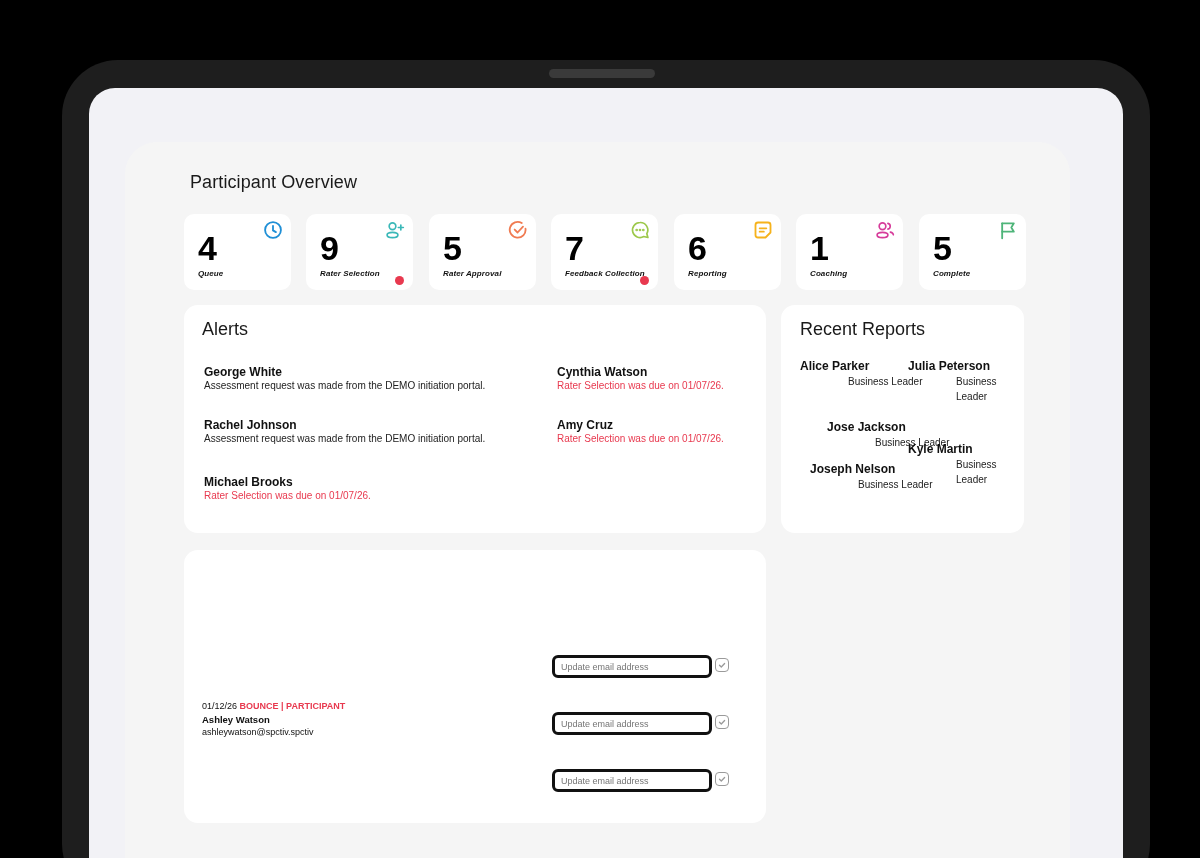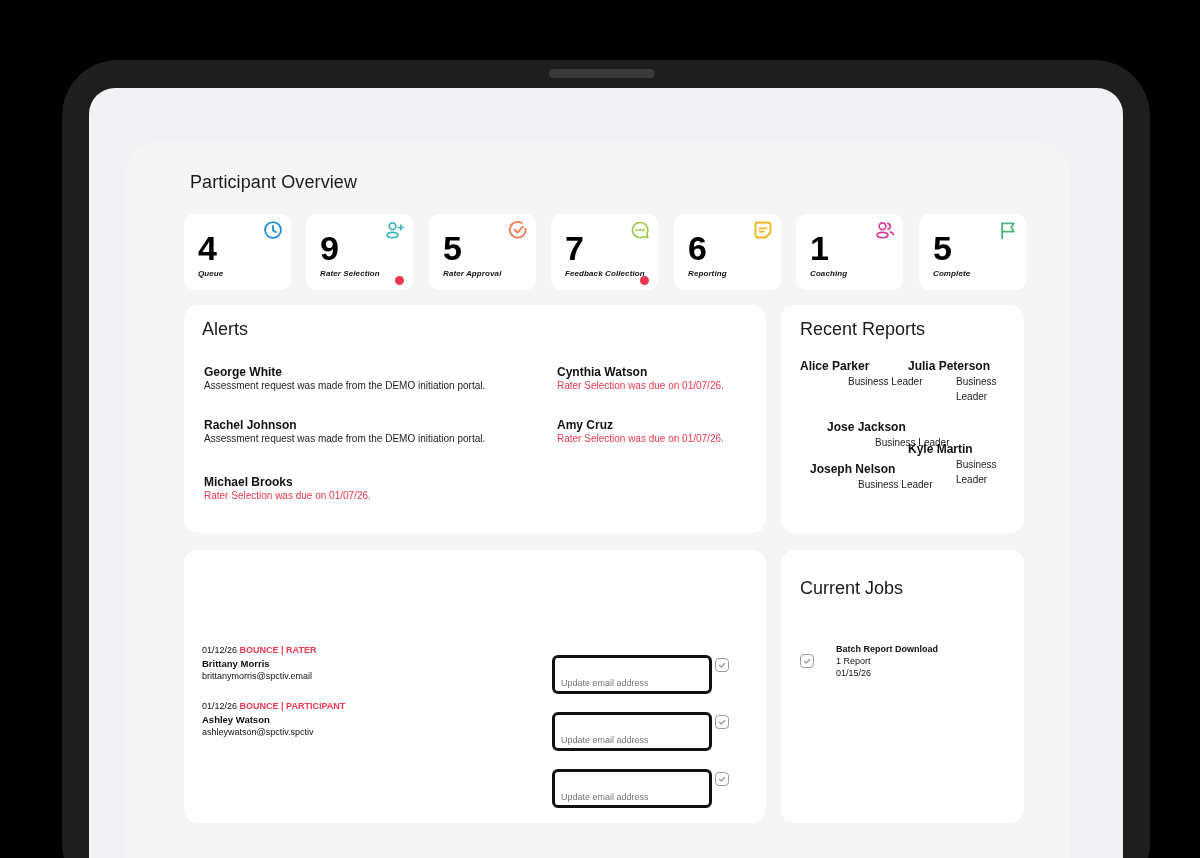--- a/index.html
+++ b/index.html
@@ -66,21 +66,21 @@
     .report-item { position: absolute; font-size: 10px; line-height: 15px; }
     .role { color: #222; display: block; padding-left: 48px; }
     .email-item { position: absolute; left: 18px; font-size: 9px; line-height: 13px; }
     .email-meta { color: #111; display: block; }
     .email-meta .tag { color: #e8394f; font-weight: bold; }
     .email-item .name { font-size: 9.5px; }
     .email-addr { color: #111; display: block; }
     .email-input {
       position: absolute; left: 368px; width: 148px; height: 17px;
       border: 3px solid #111; border-radius: 6px; background: #fff;
-      font-size: 9px; color: #111; padding: 16px 0 0 6px; box-sizing: content-box;
+      font-size: 9px; color: #111; padding: 0 0 0 6px; box-sizing: content-box;
       font-family: "Liberation Sans", sans-serif; outline: none;
     }
     .check-box {
       position: absolute; width: 12px; height: 12px; border: 1.5px solid #9a9a9a;
       border-radius: 4px; background: #fff;
     }
     .check-box svg { position: absolute; left: 1px; top: 1px; width: 10px; height: 10px; }
     .job { position: absolute; font-size: 9px; line-height: 12px; color: #111; }
     .job .name { font-size: 9px; }
   </style>
@@ -217,25 +217,20 @@
           <span class="role">Business Leader</span>
         </div>
         <div class="report-item" style="left:29px; top:157px;">
           <span class="name">Joseph Nelson</span>
           <span class="role">Business Leader</span>
         </div>
       </div>
 
       <div class="card" style="left:59px; top:408px; width:582px; height:273px;">
 
-        <div class="email-item" style="top:94px;">
-          <span class="email-meta"><span>01/12/26</span> <span class="tag">BOUNCE | RATER</span></span>
-          <span class="name">Brittany Morris</span>
-          <span class="email-addr">brittanymorris@spctiv.email</span>
-        </div>
         <input class="email-input" style="top: 105px;" type="text" placeholder="Update email address">
         <div class="check-box" style="left:531px; top:108px;">
           <svg viewBox="0 0 10 10" fill="none" stroke="#9a9a9a" stroke-width="1.3" stroke-linecap="round" stroke-linejoin="round">
               <path d="M2.5 5.2l1.8 1.8 3.3-3.5"></path>
             </svg>
         </div>
 
         <div class="email-item" style="top:150px;">
           <span class="email-meta"><span>01/12/26</span> <span class="tag">BOUNCE | PARTICIPANT</span></span>
           <span class="name">Ashley Watson</span>
@@ -249,29 +244,16 @@
         </div>
 
         <input class="email-input" style="top: 219px;" type="text" placeholder="Update email address">
         <div class="check-box" style="left:531px; top:222px;">
           <svg viewBox="0 0 10 10" fill="none" stroke="#9a9a9a" stroke-width="1.3" stroke-linecap="round" stroke-linejoin="round">
               <path d="M2.5 5.2l1.8 1.8 3.3-3.5"></path>
             </svg>
         </div>
       </div>
 
-      <div class="card" style="left:656px; top:408px; width:243px; height:273px;">
-        <h2 class="card-title" style="top:28px; left:19px;">Current Jobs</h2>
-        <div class="check-box" style="left:19px; top:104px;">
-          <svg viewBox="0 0 10 10" fill="none" stroke="#9a9a9a" stroke-width="1.3" stroke-linecap="round" stroke-linejoin="round">
-              <path d="M2.5 5.2l1.8 1.8 3.3-3.5"></path>
-            </svg>
-        </div>
-        <div class="job" style="left:55px; top:93px;">
-          <span class="name">Batch Report Download</span>
-          <span style="display:block">1 Report</span>
-          <span style="display:block">01/15/26</span>
-        </div>
-      </div>
 
     </div>
   </div>
 </div>
 
 </body></html>

